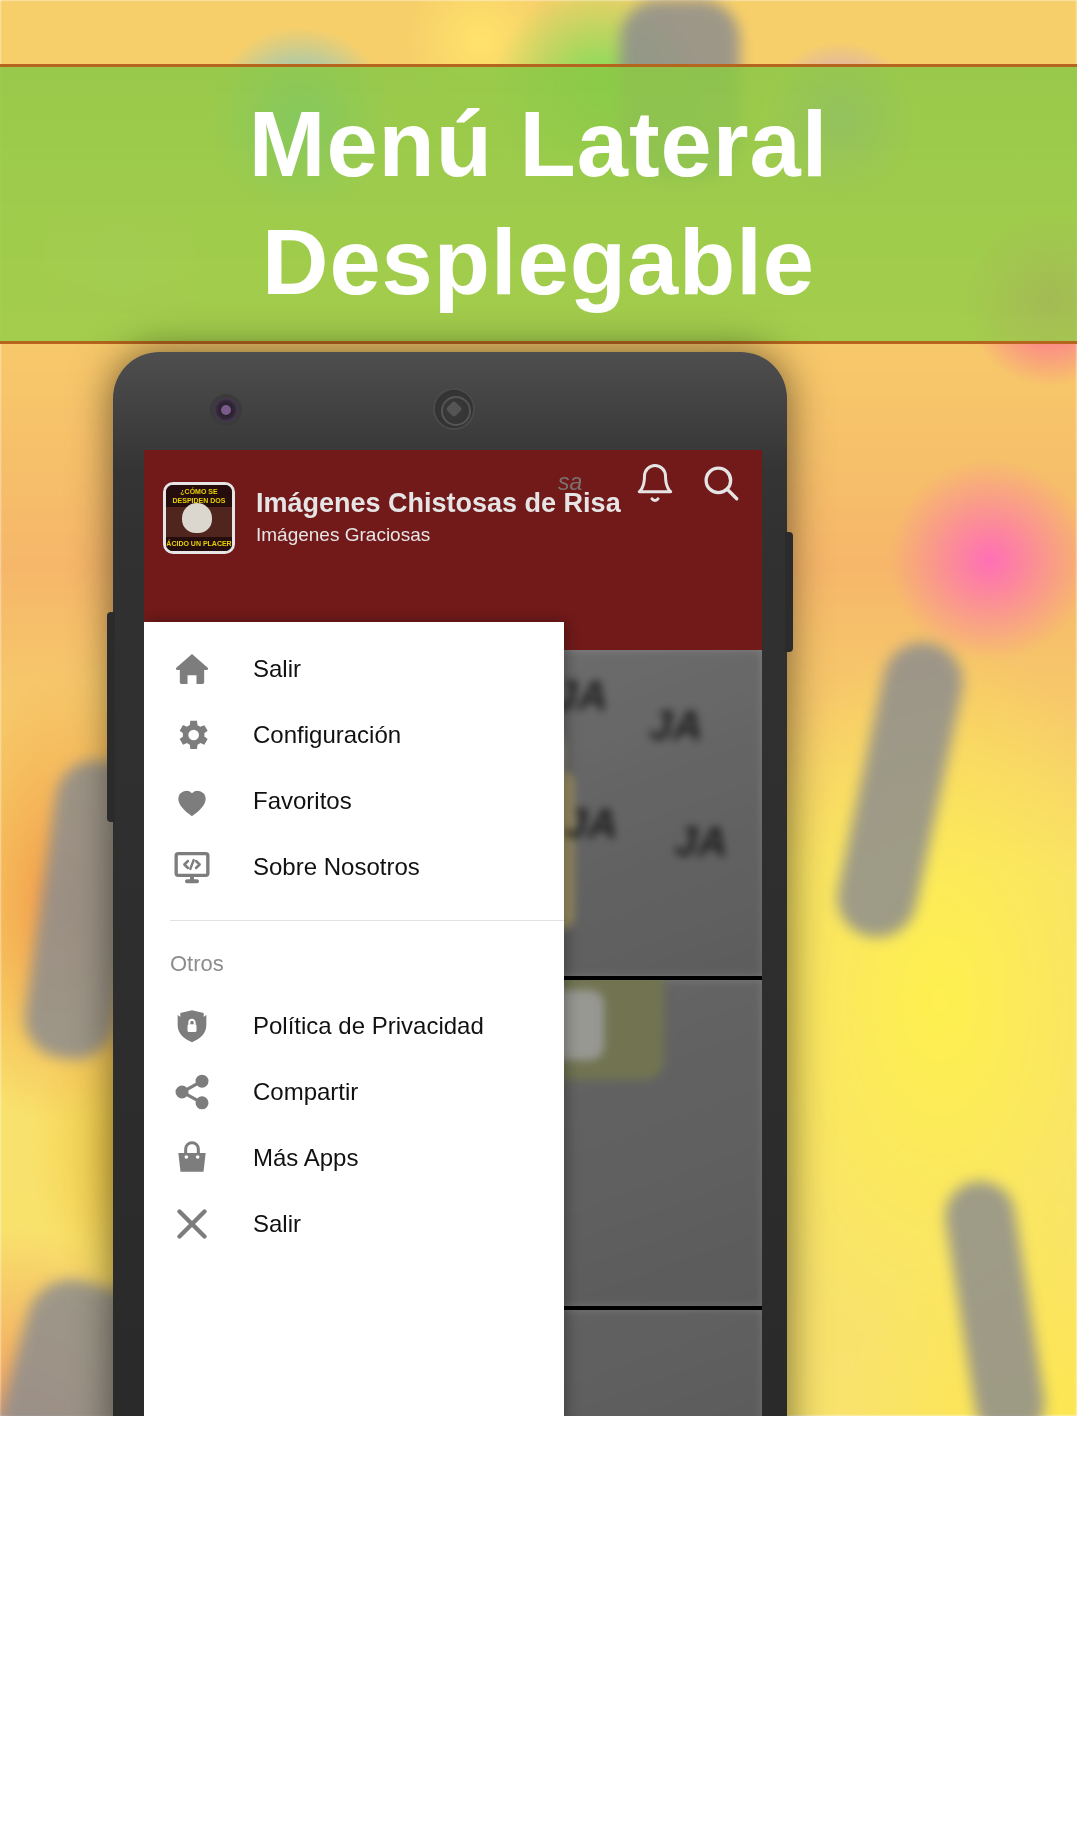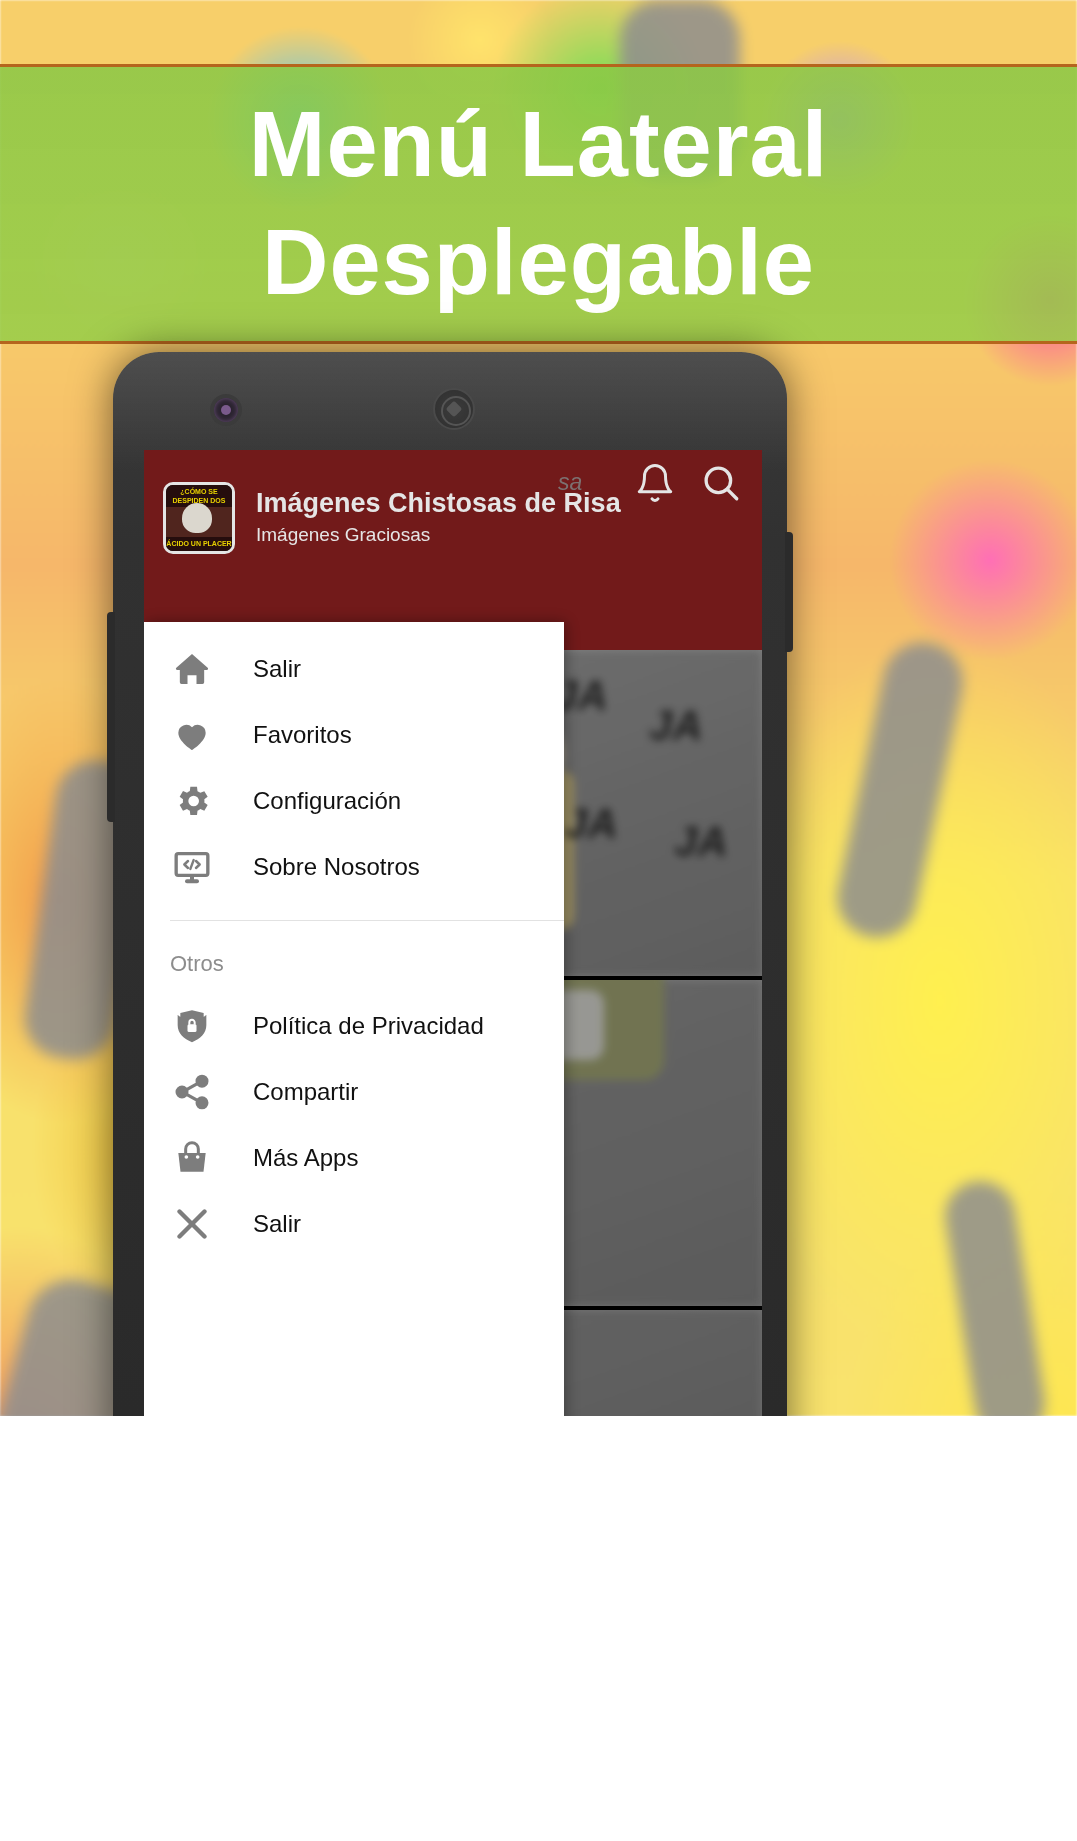--- a/index.html
+++ b/index.html
@@ -318,33 +318,33 @@
               <svg width="40" height="40" viewBox="0 0 24 24" fill="#7d7d7d">
                 <path d="M12 3 2.6 11.2a.8.8 0 0 0 .5 1.4h1.6V20a1 1 0 0 0 1 1h3.6v-5.3h5.4V21h3.6a1 1 0 0 0 1-1v-7.4h1.6a.8.8 0 0 0 .5-1.4L12 3z"></path>
               </svg>
             </span>
             <span class="drawer-label">Salir</span>
           </div>
 
           <div class="drawer-item">
             <span class="drawer-icon">
               <svg width="40" height="40" viewBox="0 0 24 24" fill="#7d7d7d">
+                <path d="M19.4 13a7.6 7.6 0 0 0 0-2l2-1.5-2-3.4-2.4 1a7.6 7.6 0 0 0-1.7-1L15 3.4H11l-.3 2.6a7.6 7.6 0 0 0-1.7 1l-2.4-1-2 3.4 2 1.5a7.6 7.6 0 0 0 0 2l-2 1.5 2 3.4 2.4-1c.5.4 1.1.8 1.7 1l.3 2.6h4l.3-2.6c.6-.2 1.2-.6 1.7-1l2.4 1 2-3.4-2-1.5zM13 15.2A3.2 3.2 0 1 1 13 8.8a3.2 3.2 0 0 1 0 6.4z"></path>
+              </svg>
+            </span>
+            <span class="drawer-label">Configuración</span>
+          </div>
+
+          <div class="drawer-item">
+            <span class="drawer-icon">
+              <svg width="40" height="40" viewBox="0 0 24 24" fill="#7d7d7d">
                 <path d="M12 21s-8.2-5.1-8.2-10.4A4.8 4.8 0 0 1 12 7.3a4.8 4.8 0 0 1 8.2 3.3C20.2 15.9 12 21 12 21z"></path>
               </svg>
             </span>
             <span class="drawer-label">Favoritos</span>
-          </div>
-
-          <div class="drawer-item">
-            <span class="drawer-icon">
-              <svg width="40" height="40" viewBox="0 0 24 24" fill="#7d7d7d">
-                <path d="M19.4 13a7.6 7.6 0 0 0 0-2l2-1.5-2-3.4-2.4 1a7.6 7.6 0 0 0-1.7-1L15 3.4H11l-.3 2.6a7.6 7.6 0 0 0-1.7 1l-2.4-1-2 3.4 2 1.5a7.6 7.6 0 0 0 0 2l-2 1.5 2 3.4 2.4-1c.5.4 1.1.8 1.7 1l.3 2.6h4l.3-2.6c.6-.2 1.2-.6 1.7-1l2.4 1 2-3.4-2-1.5zM13 15.2A3.2 3.2 0 1 1 13 8.8a3.2 3.2 0 0 1 0 6.4z"></path>
-              </svg>
-            </span>
-            <span class="drawer-label">Configuración</span>
           </div>
 
           <div class="drawer-item">
             <span class="drawer-icon">
               <svg width="40" height="40" viewBox="0 0 24 24" fill="none" stroke="#7d7d7d" stroke-width="2">
                 <rect x="2.5" y="4" width="19" height="13" rx="1.2"></rect>
                 <line x1="9" y1="20.5" x2="15" y2="20.5" stroke-width="2.4" stroke-linecap="round"></line>
                 <line x1="12" y1="17" x2="12" y2="20.5" stroke-width="2.4"></line>
                 <path d="M9.6 8.4 7.4 10.5l2.2 2.1" stroke-width="1.5" stroke-linecap="round" stroke-linejoin="round"></path>
                 <path d="M14.4 8.4l2.2 2.1-2.2 2.1" stroke-width="1.5" stroke-linecap="round" stroke-linejoin="round"></path>

